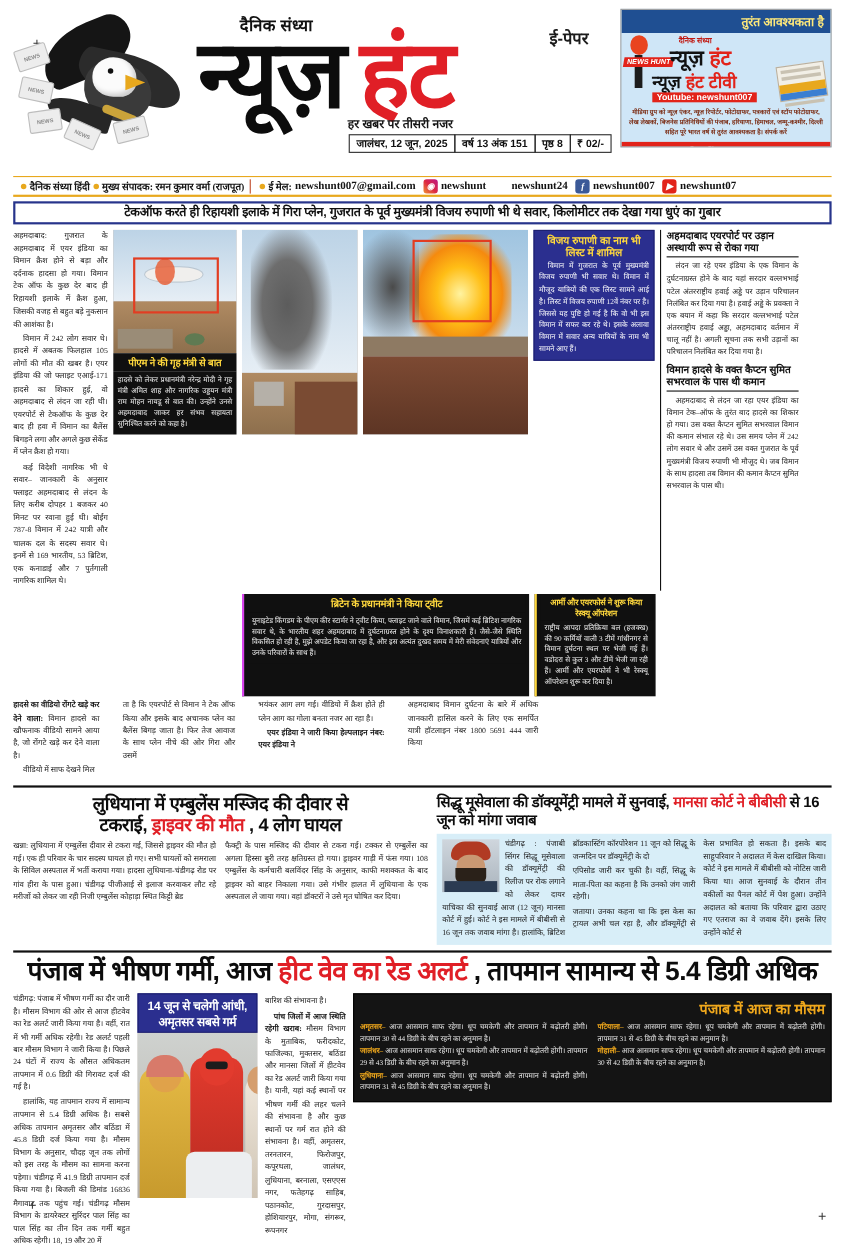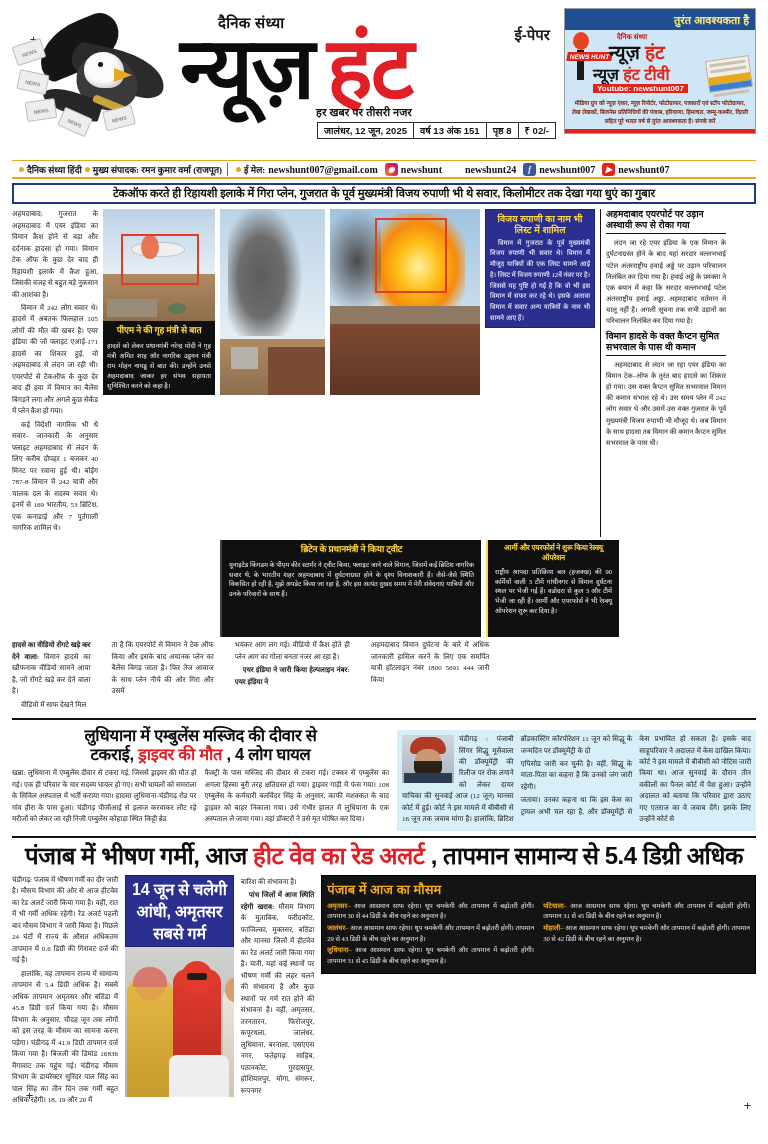--- a/index.html
+++ b/index.html
@@ -99,21 +99,21 @@
   .m5 { left: 92px; top: 100px; transform: rotate(-14deg); }
 
   .title-block {
     position: absolute; left: 168px; top: 4px; right: 8px;
   }
   .kicker {
     font-size: 15px; font-weight: bold; color: #111;
     margin-left: 38px; letter-spacing: .3px;
   }
   .epaper {
-    position: absolute; right: 6px; top: 12px;
+    position: absolute; right: 21px; top: 12px;
     font-size: 15px; font-weight: bold; color: #1b1b1b;
   }
   .bigtitle {
     display: flex; align-items: baseline; gap: 14px;
     margin-top: -4px;
   }
   .bt-black {
     font-size: 86px; font-weight: bold; color: #0c0c0c;
     line-height: .95; letter-spacing: -2px;
     font-family: "Liberation Sans", sans-serif;
@@ -332,36 +332,36 @@
 
   
   .bot-head {
     font-size:24px; font-weight:bold; color:#0c0c0c; text-align:center;
     line-height:1.12; letter-spacing:-.5px; margin-top:4px;
   }
   .bot-head .red { color:#e01f26; }
   .bot-wrap { display:flex; gap:7px; margin-top:5px; }
   .bw-cap {
     background:#2b2f8f; border:1px solid #1c1f6e; color:#fff;
-    font-size:16px; font-weight:bold; text-align:center; padding:2px;
+    font-size:11px; font-weight:bold; text-align:center; padding:2px;
     letter-spacing:-.2px;
   }
   .heat-photo {
     height:150px; position:relative; overflow:hidden; background:#c8c3bd;
   }
   .hp-bg { position:absolute; inset:0; background:linear-gradient(#cfd2cf,#b6b1ab); }
   .hp-p {
     position:absolute; bottom:0; border-radius:14px 14px 0 0;
   }
   .hp-head { position:absolute; border-radius:50%; }
   .weather-box {
     background:#141414; border:1px solid #000; padding:4px 5px 6px 5px;
   }
   .wb-title {
-    color:#f0a81c; font-size:13px; font-weight:bold; text-align:left;
+    color:#f0a81c; font-size:13px; font-weight:bold; text-align:right;
     margin-bottom:3px;
   }
   .wb-cols { column-count:2; column-gap:9px; }
   .wb-item {
     color:#e9e9e9; font-size:6.6px; line-height:1.62; text-align:justify;
     font-family:"Liberation Serif", serif; margin-bottom:1px;
     break-inside: avoid;
   }
   .wb-item b { color:#f0a81c; }
 </style>
@@ -531,25 +531,25 @@
       <div class="side-head" style="margin-top:4px">विमान हादसे के वक्त कैप्टन सुमित सभरवाल के पास थी कमान</div>
       <div class="body-text" style="font-size:6.9px">
         <p style="text-indent:8px">अहमदाबाद से लंदन जा रहा एयर इंडिया का विमान टेक–ऑफ के तुरंत बाद हादसे का शिकार हो गया। उस वक्त कैप्टन सुमित सभरवाल विमान की कमान संभाल रहे थे। उस समय प्लेन में 242 लोग सवार थे और उसमें उस वक्त गुजरात के पूर्व मुख्यमंत्री विजय रुपाणी भी मौजूद थे। जब विमान के साथ हादसा तब विमान की कमान कैप्टन सुमित सभरवाल के पास थी।</p>
       </div>
     </div>
   </div>
 
   <div style="display:flex;gap:5px;margin-top:3px">
     <div style="width:86px"></div>
     <div style="width:112px"></div>
-    <div style="width:261px;background:#101010;padding:0 3px 3px 3px;border-left:2px solid #404040">
+    <div style="width:261px;background:#101010;padding:0 3px 3px 3px;border-left:2px solid #d946ef">
       <div class="cap-black">ब्रिटेन के प्रधानमंत्री ने किया ट्वीट</div>
       <div class="cap-body">यूनाइटेड किंगडम के पीएम कीर स्टार्मर ने ट्वीट किया, फ्लाइट जाने वाले विमान, जिसमें कई ब्रिटिश नागरिक सवार थे, के भारतीय शहर अहमदाबाद में दुर्घटनाग्रस्त होने के दृश्य विनाशकारी हैं। जैसे-जैसे स्थिति विकसित हो रही है, मुझे अपडेट किया जा रहा है, और इस अत्यंत दुखद समय में मेरी संवेदनाएं यात्रियों और उनके परिवारों के साथ हैं।</div>
     </div>
-    <div style="width:133px;background:#101010;padding:0 3px 17px 3px;border-left:2px solid #ffd83d">
+    <div style="width:110px;background:#101010;padding:0 3px 3px 3px;border-left:2px solid #ffd83d">
       <div class="cap-black" style="font-size:7.4px">आर्मी और एयरफोर्स ने शुरू किया रेस्क्यू ऑपरेशन</div>
       <div class="cap-body">राष्ट्रीय आपदा प्रतिक्रिया बल (हजक्ख) की 90 कर्मियों वाली 3 टीमें गांधीनगर से विमान दुर्घटना स्थल पर भेजी गई हैं। वडोदरा से कुल 3 और टीमें भेजी जा रही हैं। आर्मी और एयरफोर्स ने भी रेस्क्यू ऑपरेशन शुरू कर दिया है।</div>
     </div>
     <div style="width:126px"></div>
   </div>
 
   <div style="display:flex;gap:21px;margin-top:3px">
     <div style="width:86px" class="body-text">
       <p style="text-indent:0"><b>हादसे का वीडियो रोंगटे खड़े कर देने वाला:</b>
         <span>विमान हादसे का खौफनाक वीडियो सामने आया है, जो रोंगटे खड़े कर देने वाला है।</span></p>
@@ -580,20 +580,25 @@
         <span class="red">ड्राइवर की मौत</span>
         <span>, 4 लोग घायल</span>
       </div>
       <div class="cols2 body-text" style="margin-top:4px">
         <p style="text-indent:0">खन्ना: लुधियाना में एम्बुलेंस दीवार से टकरा गई, जिससे ड्राइवर की मौत हो गई। एक ही परिवार के चार सदस्य घायल हो गए। सभी घायलों को समराला के सिविल अस्पताल में भर्ती कराया गया। हादसा लुधियाना-चंडीगढ़ रोड पर गांव हीरा के पास हुआ। चंडीगढ़ पीजीआई से इलाज करवाकर लौट रहे मरीजों को लेकर जा रही निजी एम्बुलेंस कोहाड़ा स्थित किट्टी ब्रेड</p>
         <p style="text-indent:0">फैक्ट्री के पास मस्जिद की दीवार से टकरा गई। टक्कर से एम्बुलेंस का अगला हिस्सा बुरी तरह क्षतिग्रस्त हो गया। ड्राइवर गाड़ी में फंस गया। 108 एम्बुलेंस के कर्मचारी बलविंदर सिंह के अनुसार, काफी मशक्कत के बाद ड्राइवर को बाहर निकाला गया। उसे गंभीर हालत में लुधियाना के एक अस्पताल ले जाया गया। वहां डॉक्टरों ने उसे मृत घोषित कर दिया।</p>
       </div>
     </div>
 
     <div class="mid-right">
+      <div class="mid-head2">
+        <span>सिद्धू मूसेवाला की डॉक्यूमेंट्री मामले में सुनवाई,</span>
+        <span class="red">मानसा कोर्ट ने बीबीसी</span>
+        <span>से 16 जून को मांगा जवाब</span>
+      </div>
       <div class="sidhu-box" style="margin-top:4px">
         <div class="cols3 body-text">
           <div class="portrait">
             <div class="turban"></div>
               <div class="face"></div>
               <div class="beard"></div>
               <div class="shirt"></div>
           </div>
           <p style="text-indent:0">चंडीगढ़ : पंजाबी सिंगर सिद्धू मूसेवाला की डॉक्यूमेंट्री की रिलीज पर रोक लगाने को लेकर दायर याचिका की सुनवाई आज (12 जून) मानसा कोर्ट में हुई। कोर्ट ने इस मामले में बीबीसी से 16 जून तक जवाब मांगा है। हालांकि, ब्रिटिश ब्रॉडकास्टिंग कॉरपोरेशन 11 जून को सिद्धू के जन्मदिन पर डॉक्यूमेंट्री के दो</p>
           <p style="text-indent:0">एपिसोड जारी कर चुकी है। वहीं, सिद्धू के माता-पिता का कहना है कि उनको जंग जारी रहेगी।</p>

